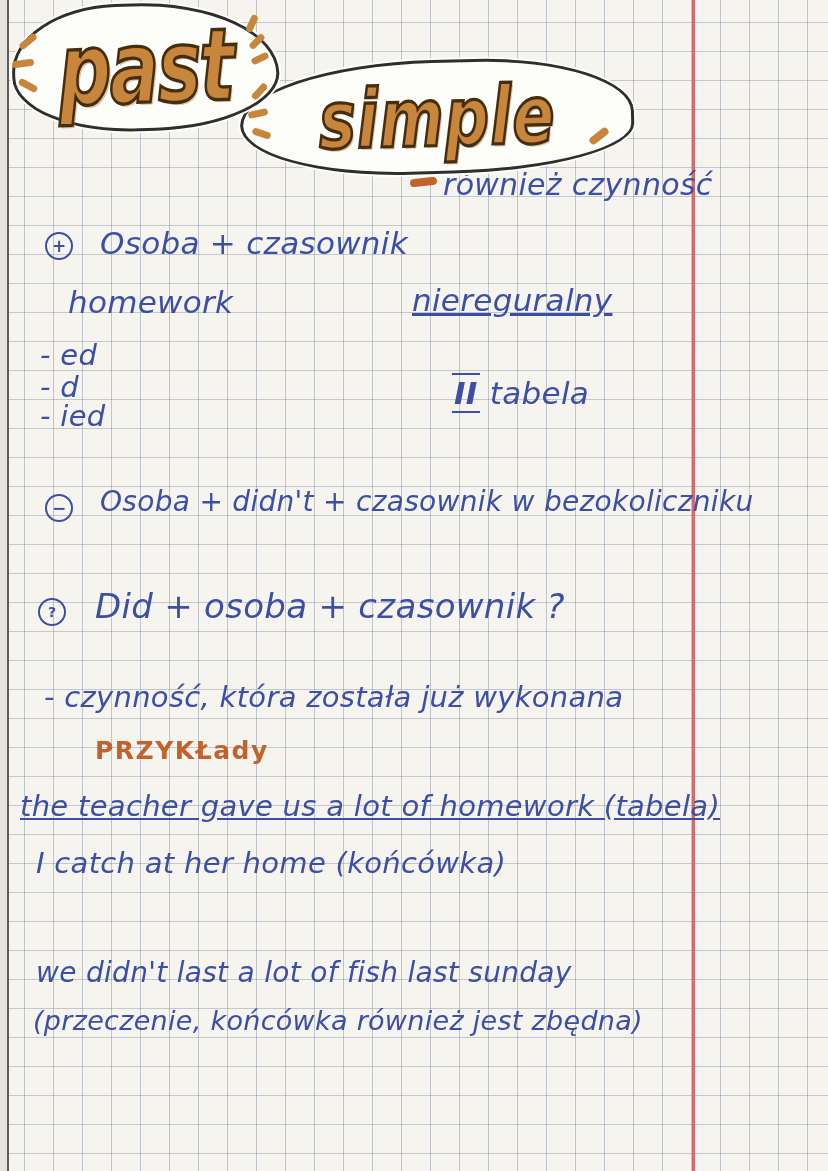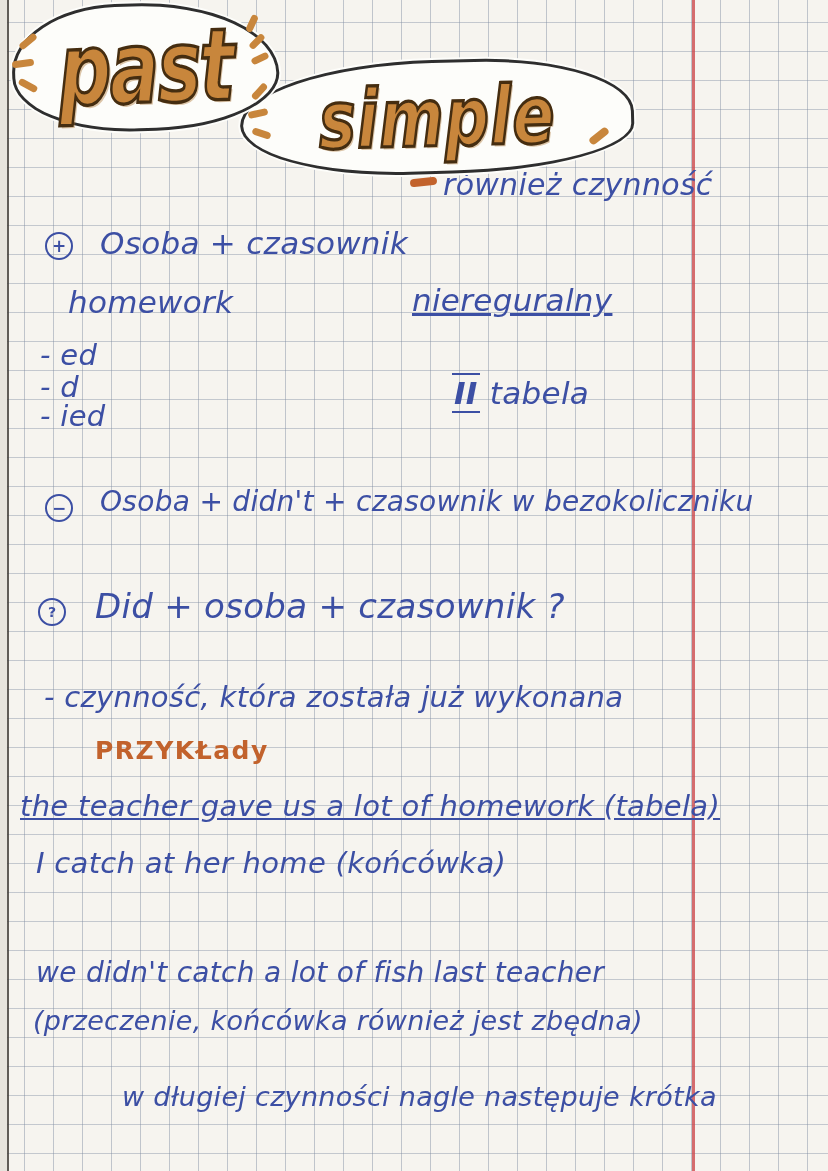--- a/index.html
+++ b/index.html
@@ -112,18 +112,17 @@
   <div class="hand" style="left:100px;top:487px;font-size:28px;">Osoba + didn't + czasownik w bezokoliczniku</div>
 
   <div class="bullet" style="left:38px;top:598px;font-size:14px;">?</div>
   <div class="hand" style="left:95px;top:588px;font-size:34px;">Did + osoba + czasownik ?</div>
 
   <div class="hand" style="left:44px;top:682px;font-size:29px;">- czynność, która została już wykonana</div>
 
   <div class="hand orange-text" style="left:95px;top:737px;font-size:25px;">PRZYKŁady</div>
   <div class="hand" style="left:20px;top:791px;font-size:29px;text-decoration:underline;">the teacher gave us a lot of homework (tabela)</div>
   <div class="hand" style="left:36px;top:848px;font-size:29px;">I catch at her home (końcówka)</div>
-  <div class="hand" style="left:36px;top:958px;font-size:28px;">we didn't catch a lot of fish last teacher</div>
+  <div class="hand" style="left:36px;top:958px;font-size:28px;">we didn't last a lot of fish last sunday</div>
   <div class="hand" style="left:33px;top:1006px;font-size:27px;">(przeczenie, końcówka również jest zbędna)</div>
 
-  <div class="hand" style="left:122px;top:1082px;font-size:27px;">w długiej czynności nagle następuje krótka</div>
 
 </div>
 
 </body></html>

